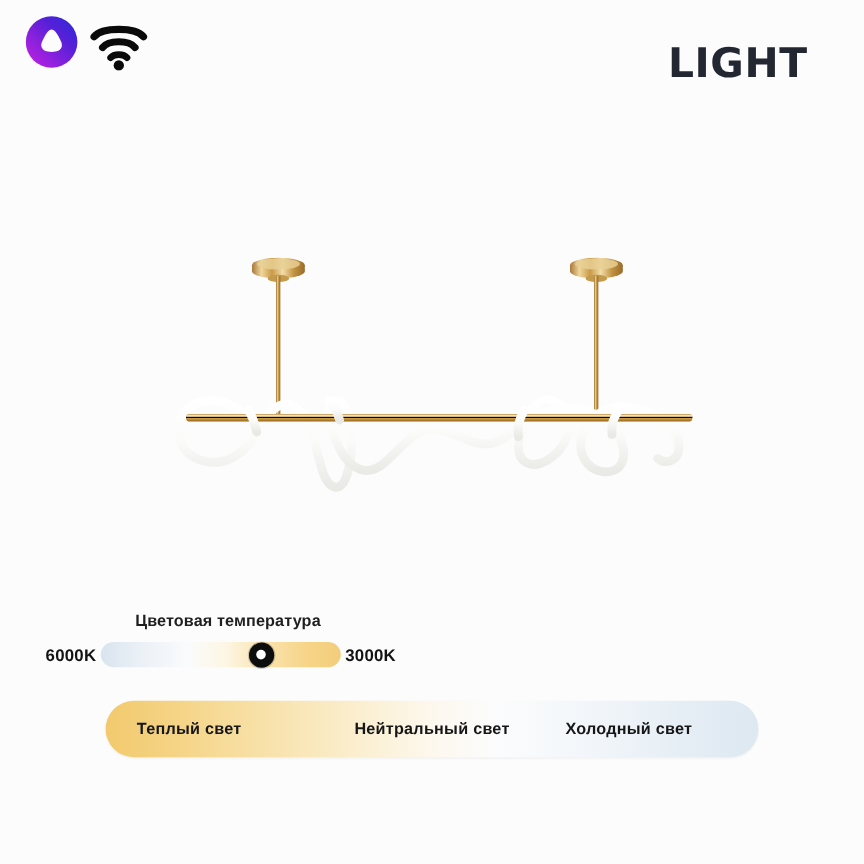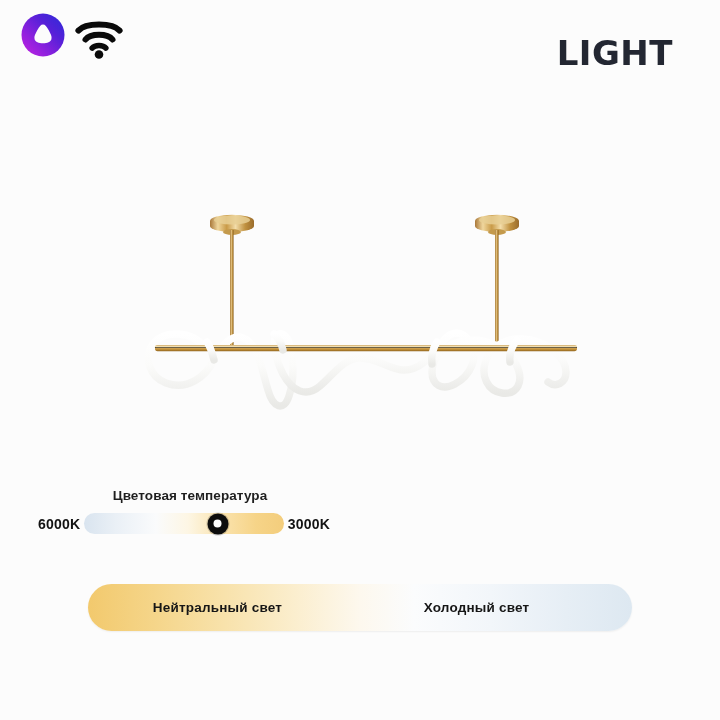--- a/index.html
+++ b/index.html
@@ -94,20 +94,21 @@
   .ctrl-group.temp  { left: 38px;  width: 292px; }
   .ctrl-group.bright{ left: 450px; width: 190px; }
 
   .ctrl-title {
     font-size: 13.5px;
     font-weight: 700;
     color: #1f1f1f;
     text-align: center;
     letter-spacing: 0.1px;
     margin-bottom: 10px;
+    margin-top: 22px;
   }
   .ctrl-group.temp .ctrl-title { padding-left: 12px; }
 
   .slider-row {
     display: flex;
     align-items: center;
     gap: 0px;
   }
   .endcap {
     font-size: 14px;
@@ -349,15 +350,16 @@
       <div class="slider temp" id="tempSlider">
         <div class="thumb" id="tempThumb" style="left: 67%;"></div>
       </div>
       <span class="endcap right">3000K</span>
     </div>
   </div>
 
 </div>
 
 <div class="mode-bar">
+  <div class="mode-item warm">Теплый свет</div>
   <div class="mode-item neutral">Нейтральный свет</div>
   <div class="mode-item cool">Холодный свет</div>
 </div>
 
 </body></html>

